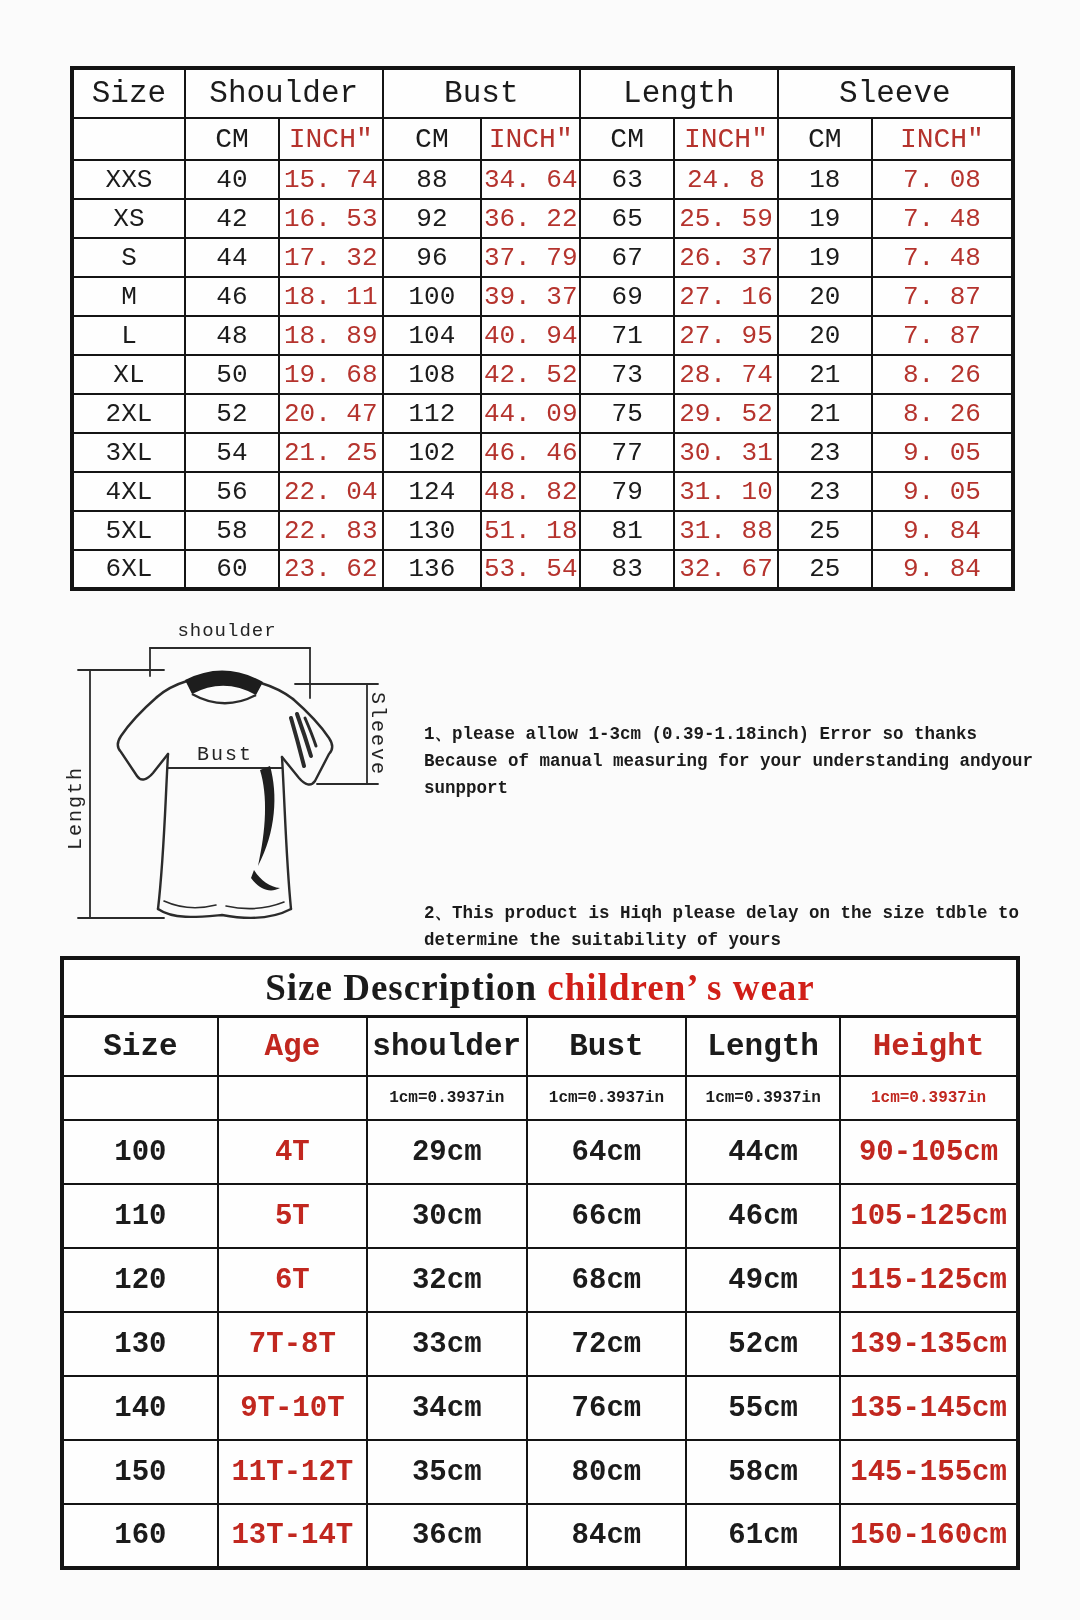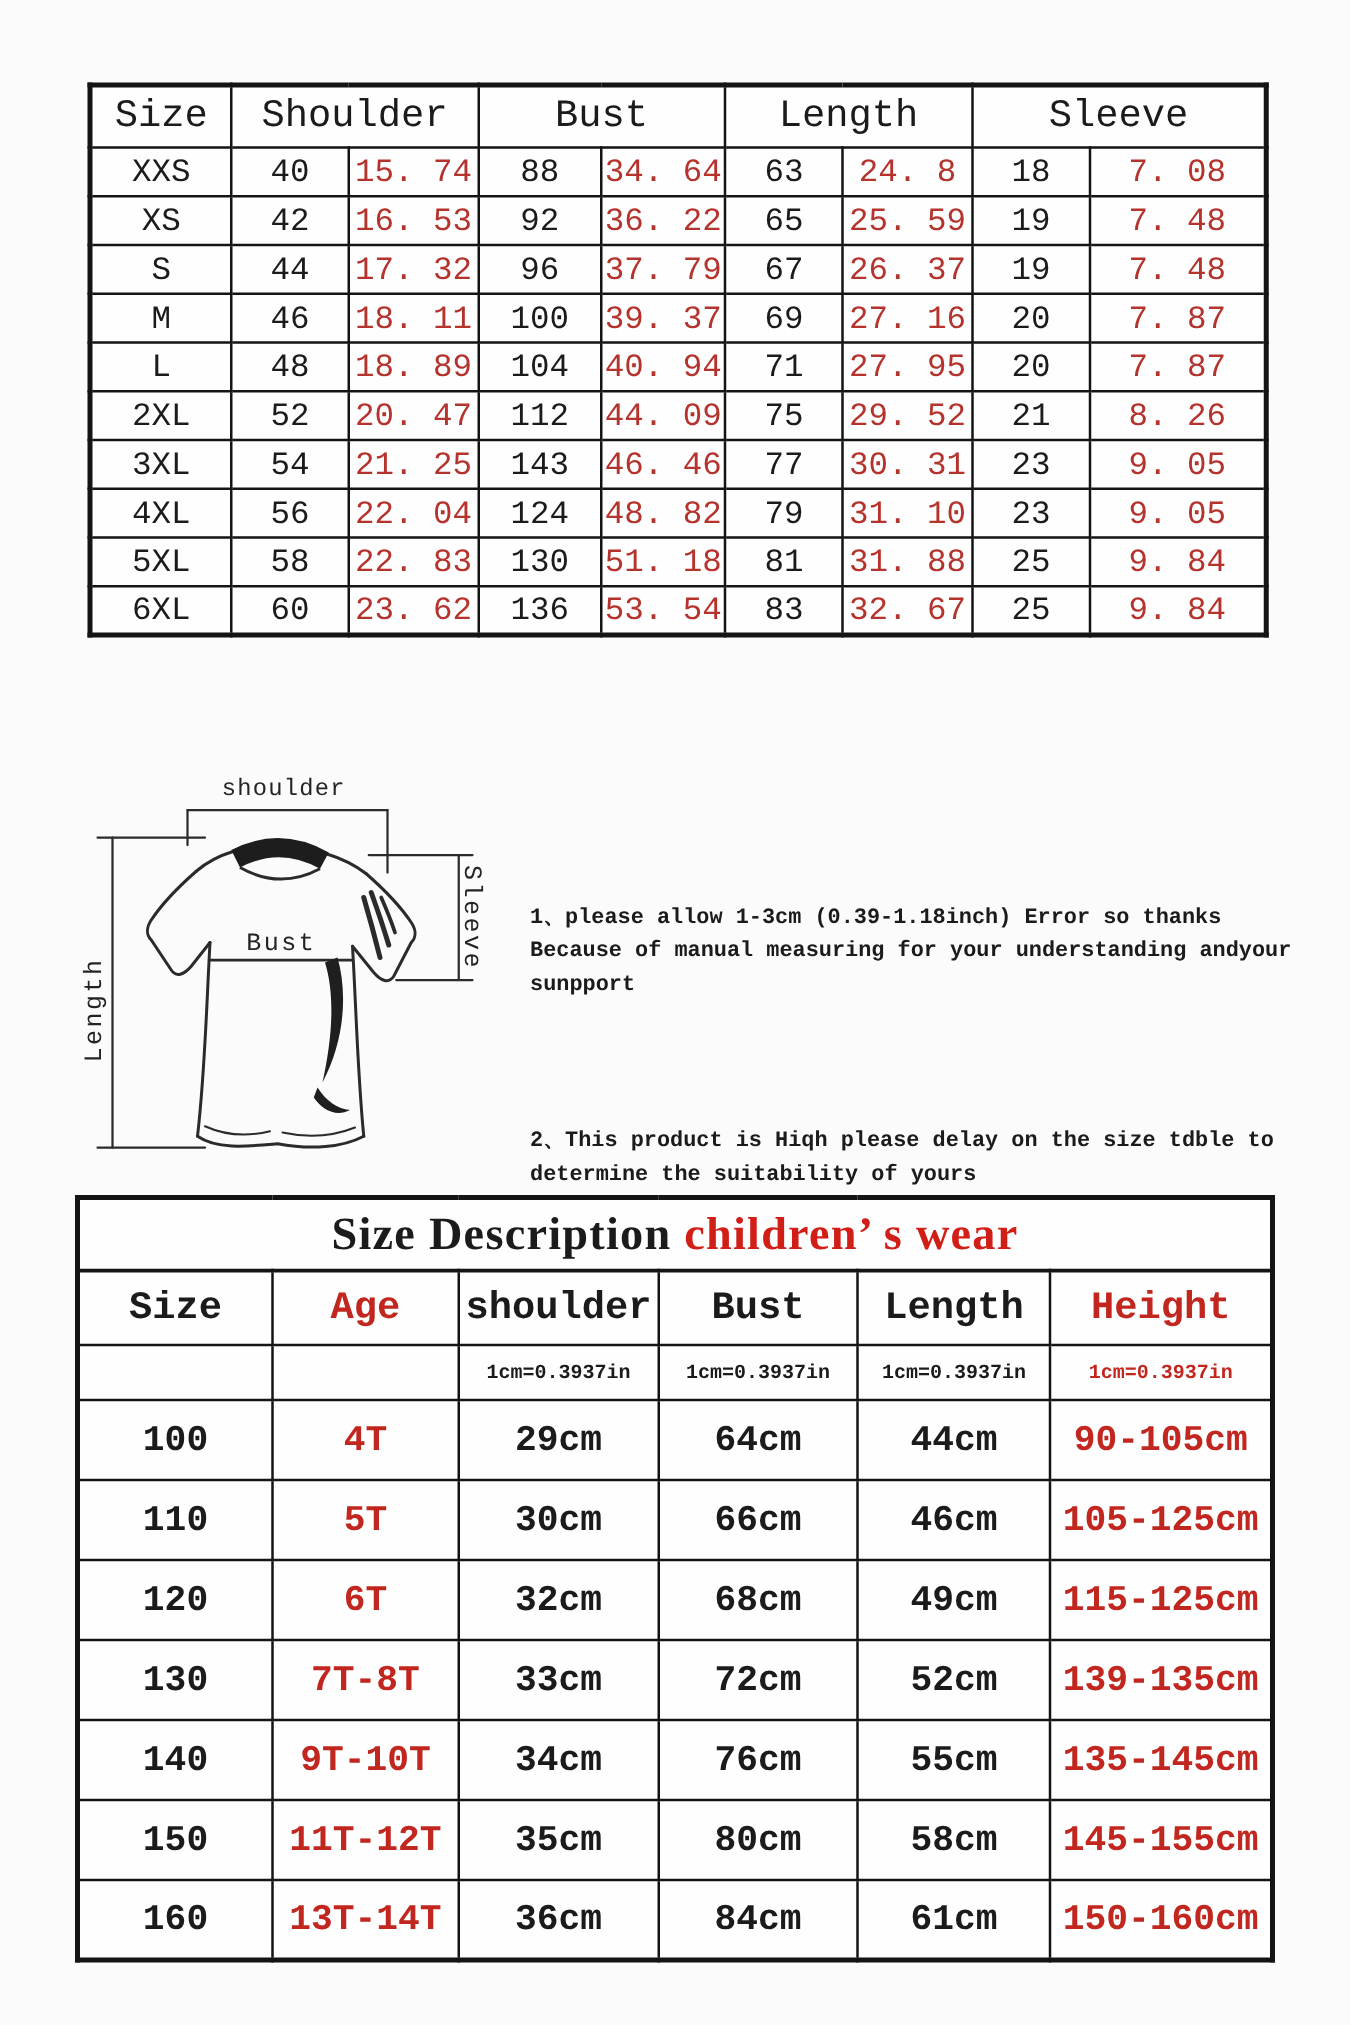--- a/index.html
+++ b/index.html
@@ -63,20 +63,31 @@
         <col style="width:15%">
     </colgroup>
     <thead>
       <tr class="h1">
         <th>Size</th>
         <th colspan="2">Shoulder</th>
         <th colspan="2">Bust</th>
         <th colspan="2">Length</th>
         <th colspan="2">Sleeve</th>
       </tr>
+      <tr class="h2">
+        <th></th>
+        <th class="cm">CM</th>
+        <th class="inch">INCH″</th>
+        <th class="cm">CM</th>
+        <th class="inch">INCH″</th>
+        <th class="cm">CM</th>
+        <th class="inch">INCH″</th>
+        <th class="cm">CM</th>
+        <th class="inch">INCH″</th>
+      </tr>
     </thead>
     <tbody>
 
         <tr>
           <td>XXS</td>
           <td>40</td>
           <td>15. 74</td>
           <td>88</td>
           <td>34. 64</td>
           <td>63</td>
@@ -126,38 +137,49 @@
           <td>48</td>
           <td>18. 89</td>
           <td>104</td>
           <td>40. 94</td>
           <td>71</td>
           <td>27. 95</td>
           <td>20</td>
           <td>7. 87</td>
         </tr>
 
+        <tr>
+          <td>XL</td>
+          <td>50</td>
+          <td>19. 68</td>
+          <td>108</td>
+          <td>42. 52</td>
+          <td>73</td>
+          <td>28. 74</td>
+          <td>21</td>
+          <td>8. 26</td>
+        </tr>
 
         <tr>
           <td>2XL</td>
           <td>52</td>
           <td>20. 47</td>
           <td>112</td>
           <td>44. 09</td>
           <td>75</td>
           <td>29. 52</td>
           <td>21</td>
           <td>8. 26</td>
         </tr>
 
         <tr>
           <td>3XL</td>
           <td>54</td>
           <td>21. 25</td>
-          <td>143</td>
+          <td>102</td>
           <td>46. 46</td>
           <td>77</td>
           <td>30. 31</td>
           <td>23</td>
           <td>9. 05</td>
         </tr>
 
         <tr>
           <td>4XL</td>
           <td>56</td>

